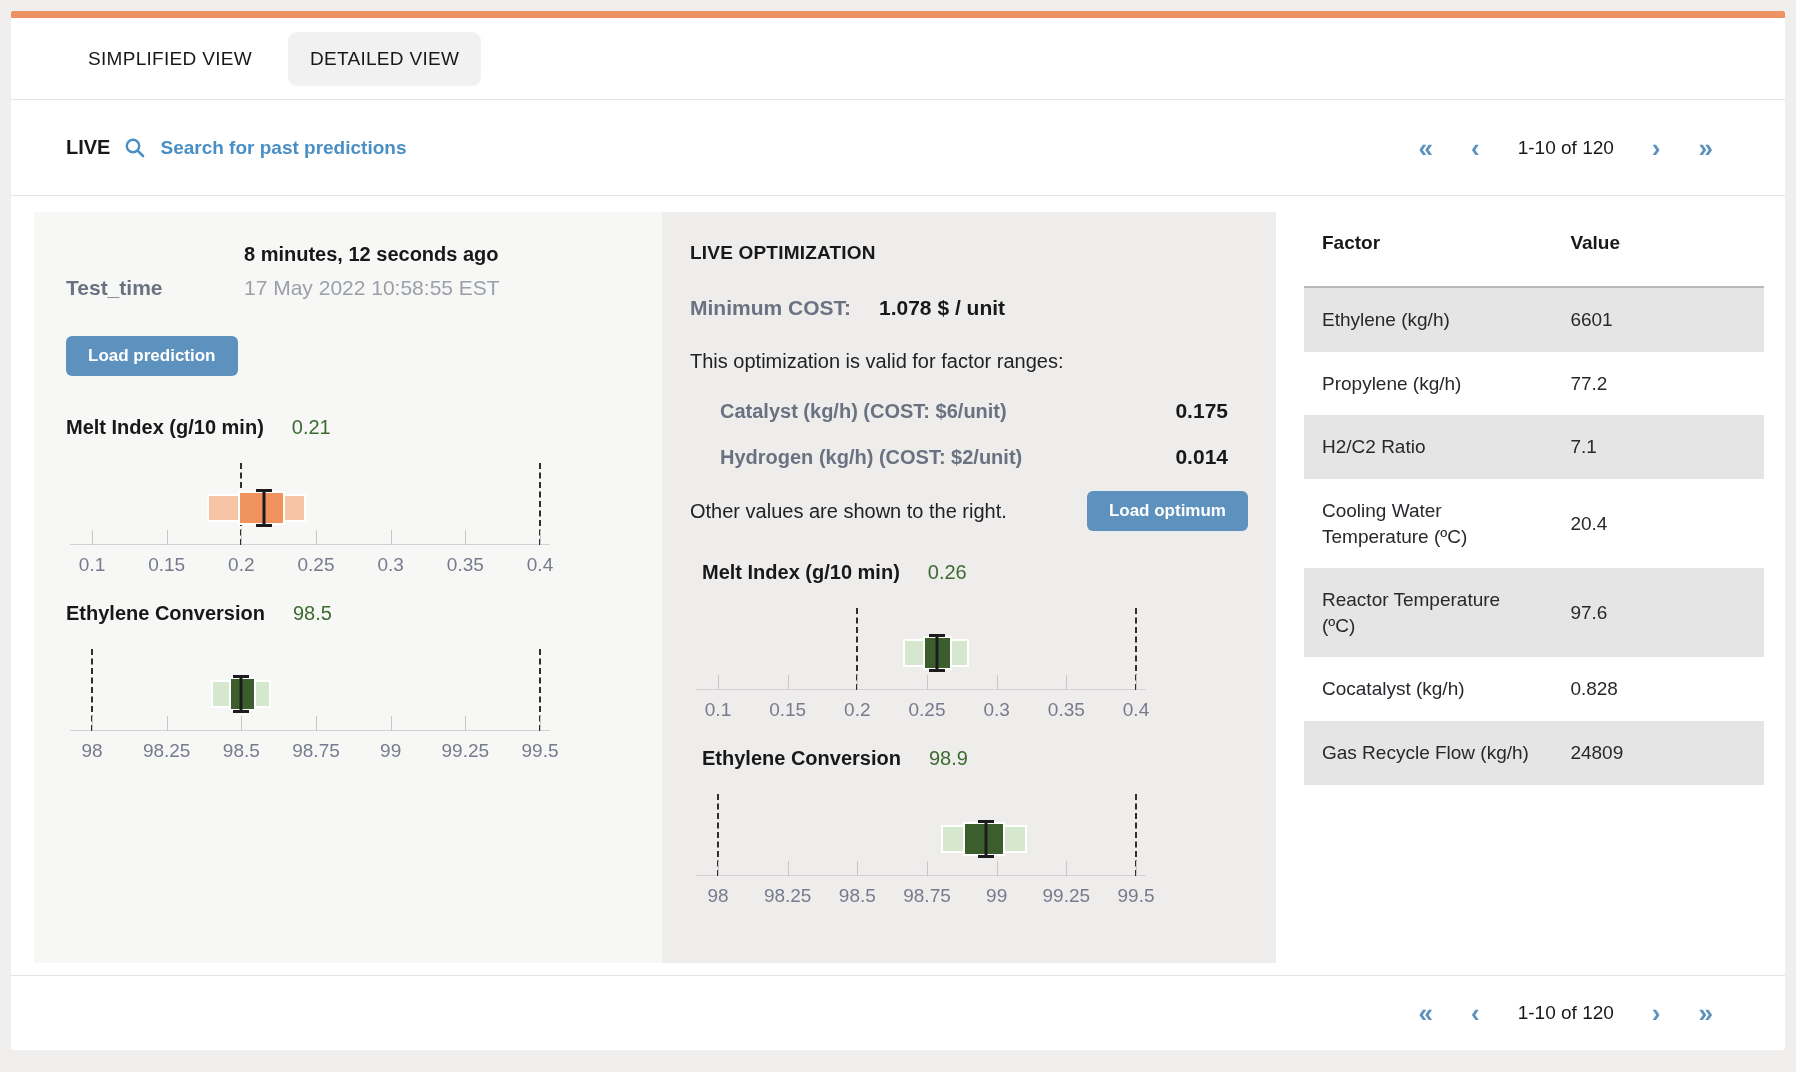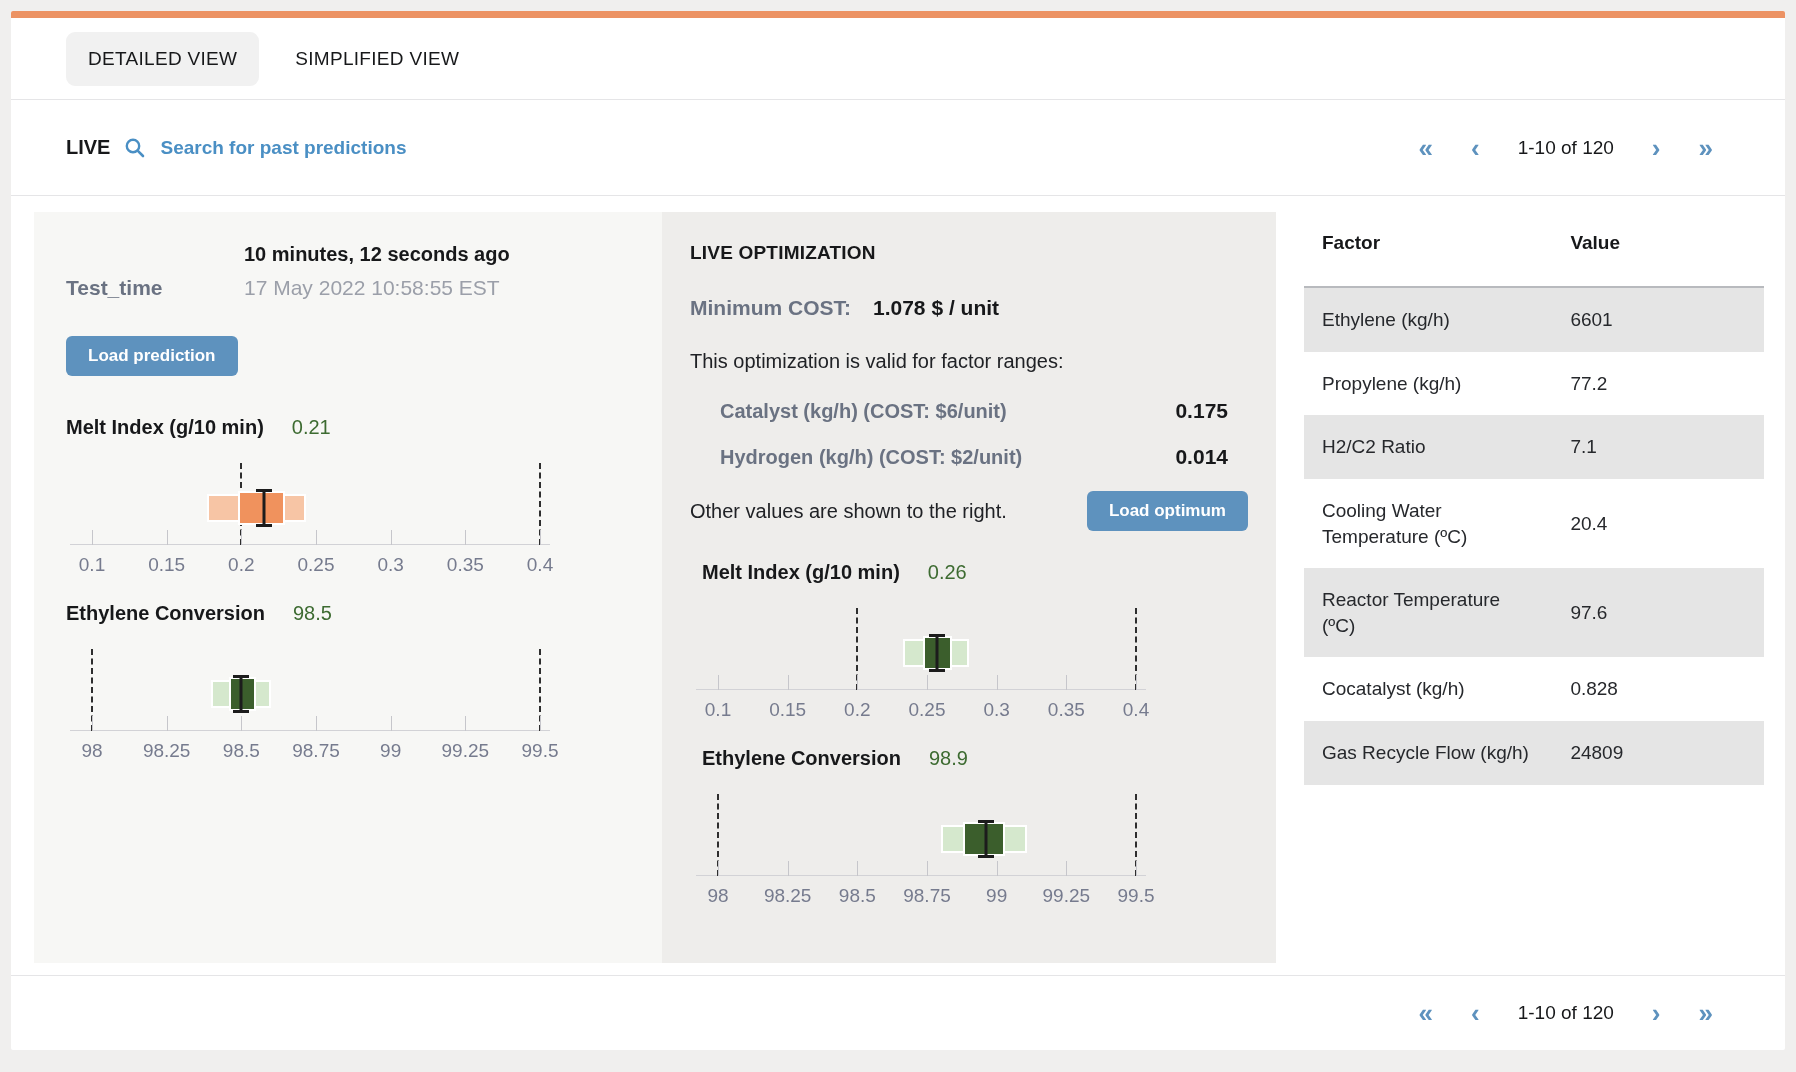--- a/index.html
+++ b/index.html
@@ -72,21 +72,21 @@
   .marker { position:absolute; bottom:18px; height:38px; width:16px; margin-left:-8px;
             border-top:3px solid #1c1c1c; border-bottom:3px solid #1c1c1c; }
   .marker::after { content:''; position:absolute; left:50%; top:0; bottom:0; width:3px;
                    transform:translateX(-50%); background:#1c1c1c; }
   .tick-labels { position:relative; height:26px; margin:9px 26px 0; }
   .tick-label { position:absolute; top:0; transform:translateX(-50%);
                 font-size:19px; color:#767b8e; white-space:nowrap; }
 
   
   .opt-title { font-size:19px; font-weight:bold; color:#17181a; margin-bottom:32px; letter-spacing:.2px; }
-  .cost-row { display:flex; align-items:baseline; gap:22px; margin-bottom:30px; }
+  .cost-row { display:flex; align-items:baseline; gap:28px; margin-bottom:30px; }
   .cost-label { font-size:21px; font-weight:bold; color:#6a7282; }
   .cost-value { font-size:21px; font-weight:bold; color:#17181a; }
   .valid-text { font-size:20px; color:#202226; margin-bottom:26px; }
   .factor-row { display:flex; justify-content:space-between; align-items:baseline;
                 margin:0 20px 22px 30px; }
   .factor-label { font-size:20px; font-weight:bold; color:#6a7282; }
   .factor-value { font-size:21px; font-weight:bold; color:#17181a; }
   .other-row { display:flex; align-items:center; justify-content:space-between; margin:10px 0 30px 0; }
   .other-text { font-size:20px; color:#202226; }
   .other-row .blue-btn { margin:0;text-align:right; }
@@ -102,22 +102,22 @@
   
   .footer-row { height:74px; display:flex; align-items:center; padding:0 72px; flex:none; }
 </style>
 </head>
 <body>
 
 <div class="card">
   <div class="orange-bar" style="background: rgb(236, 146, 99);"></div>
 
   <div class="tabs-row">
+    <button class="tab">SIMPLIFIED VIEW</button>
     <button class="tab active">DETAILED VIEW</button>
-    <button class="tab">SIMPLIFIED VIEW</button>
   </div>
 
   <div class="divider"></div>
 
   <div class="live-row">
     <div class="live-left">
       <span class="live-label">LIVE</span>
       <svg width="22" height="22" viewBox="0 0 22 22">
         <circle cx="9" cy="9" r="6.2" fill="none" stroke="#4a8fc4" stroke-width="2.4"></circle>
         <line x1="13.6" y1="13.6" x2="19" y2="19" stroke="#4a8fc4" stroke-width="2.6" stroke-linecap="round"></line>
@@ -134,21 +134,21 @@
   </div>
 
   <div class="divider"></div>
 
   <div class="content">
 
     <section class="panel left-panel">
       <div class="kv-row">
         <div class="kv-label">Test_time</div>
         <div class="kv-value">
-          <div class="time-rel">10 minutes, 12 seconds ago</div>
+          <div class="time-rel">8 minutes, 12 seconds ago</div>
           <div class="time-abs">17 May 2022 10:58:55 EST</div>
         </div>
       </div>
       <button class="blue-btn">Load prediction</button>
 
       <div class="chart-title">
         <span class="ct-label">Melt Index (g/10 min)</span>
         <span class="ct-value">0.21</span>
       </div>
       <div class="chart">

